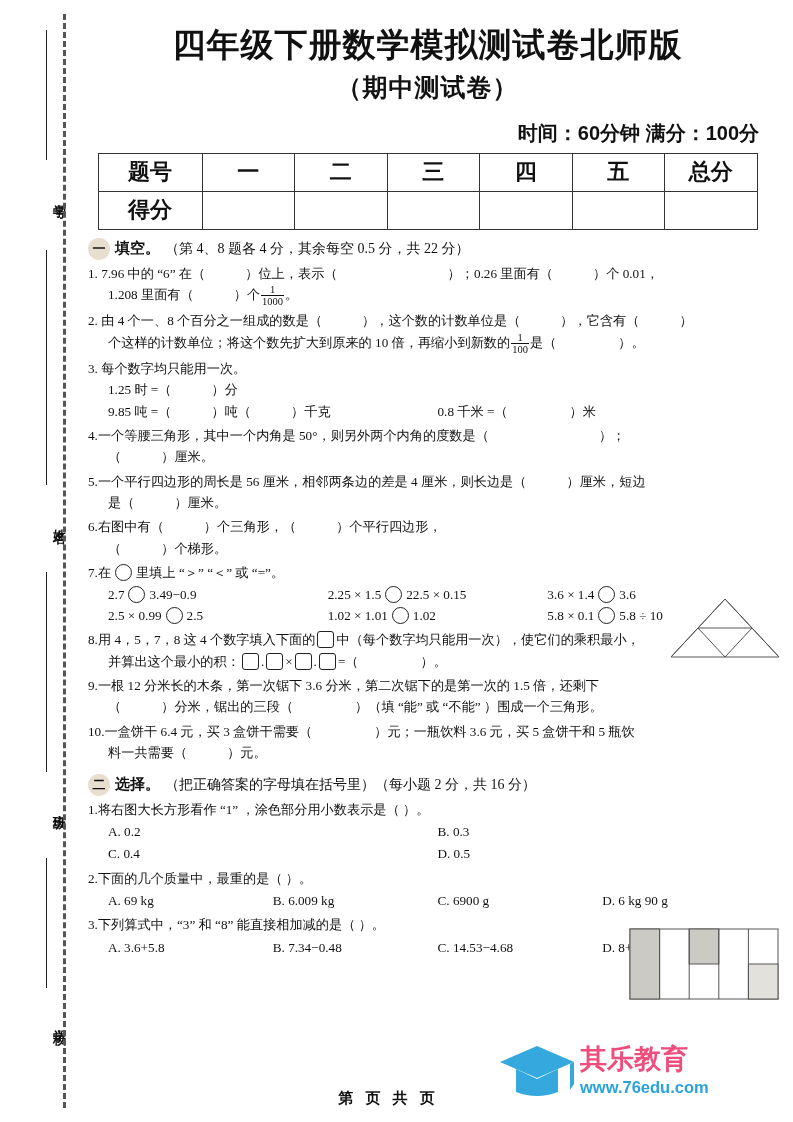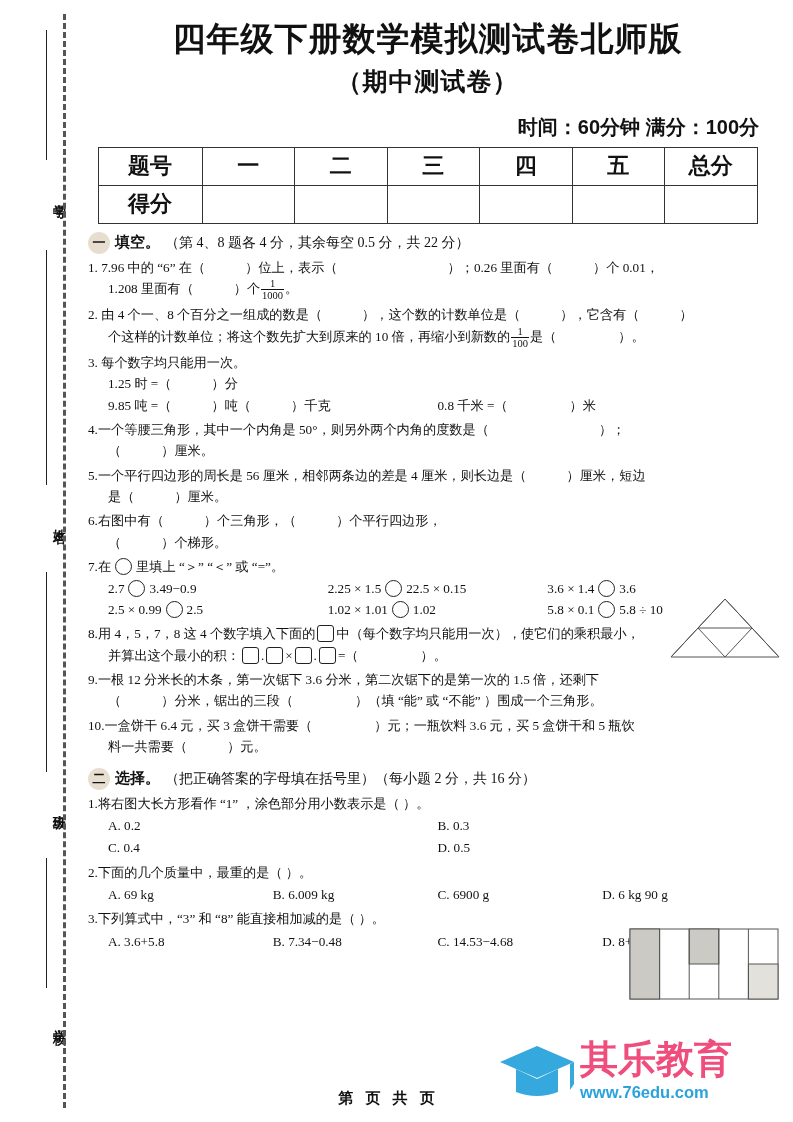--- a/index.html
+++ b/index.html
@@ -40,21 +40,21 @@
     padding: 14px 26px 0 16px;
   }
 
   #title-main {
     text-align:center;
     font-family:"Liberation Sans","DejaVu Sans",sans-serif;
     font-weight:700;
     font-size:33px;
     letter-spacing:1px;
     line-height:1.18;
-    margin-top:6px;
+    margin-top:12px;
   }
   #title-sub {
     text-align:center;
     font-family:"Liberation Sans","DejaVu Sans",sans-serif;
     font-weight:700;
     font-size:25px;
     letter-spacing:1px;
     margin-top:6px;
   }
   #meta-line {
@@ -152,21 +152,21 @@
 
   
   #watermark {
     position:absolute; left:498px; top:1034px;
     width:290px; height:74px;
     display:flex; align-items:center; gap:4px;
     pointer-events:none;
   }
   #wm-text-cn {
     font-family:"Liberation Sans","DejaVu Sans",sans-serif;
-    font-weight:700; font-size:38px; color:#ef4e7d;
+    font-weight:700; font-size:27px; color:#ef4e7d;
     letter-spacing:0px; line-height:1;
   }
   #wm-text-url {
     font-family:"Liberation Sans","DejaVu Sans",sans-serif;
     font-weight:700; font-size:16.5px; color:#2aa3dd;
     letter-spacing:0px; margin-top:5px;
   }
 
   
   #footer {

